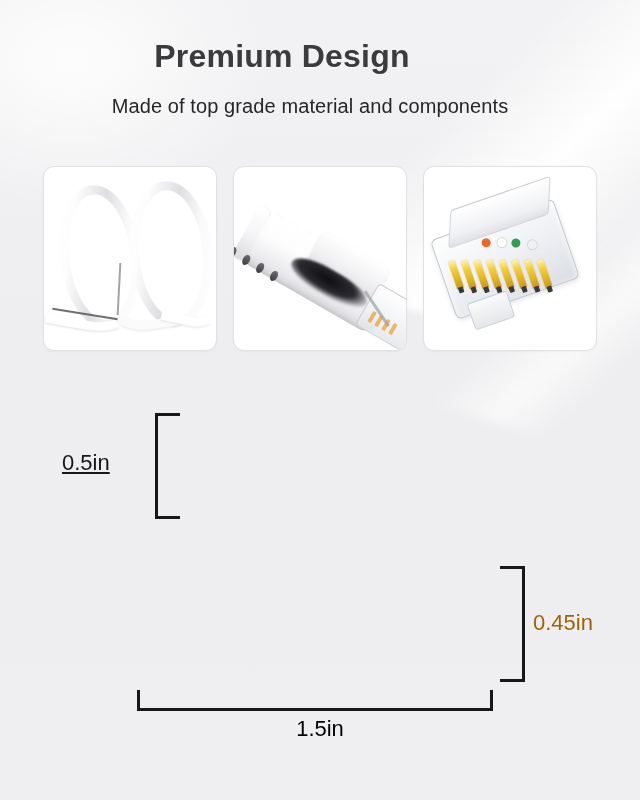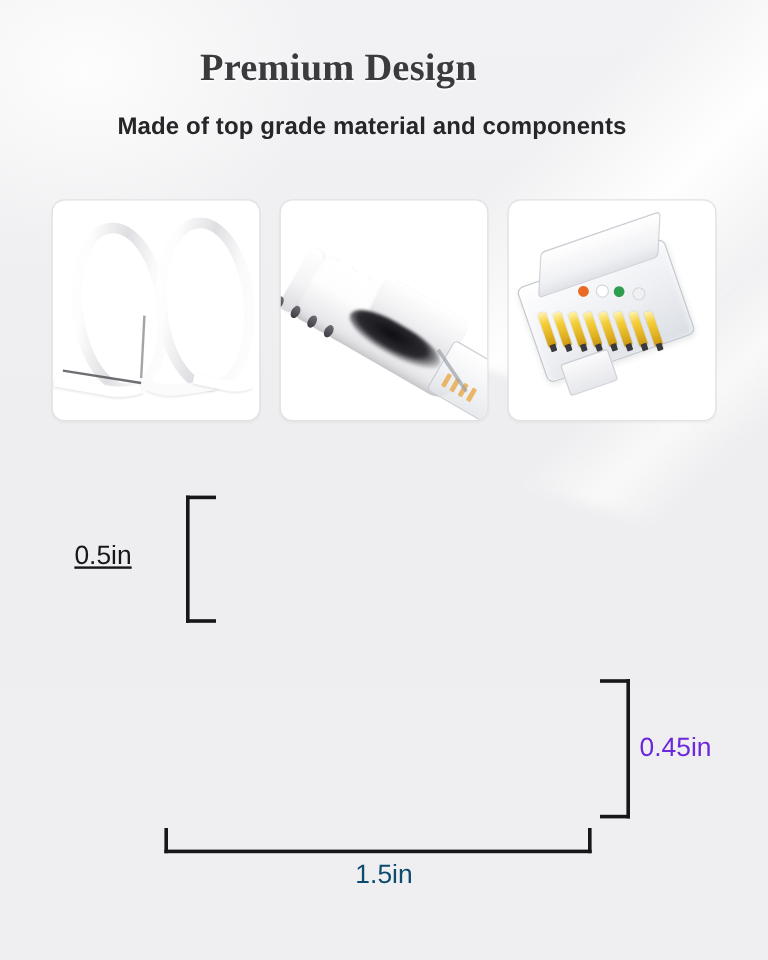--- a/index.html
+++ b/index.html
@@ -19,23 +19,23 @@
      transform:rotate(17deg);filter:blur(3px);}
   .bg-diag2{position:absolute;top:150px;right:-120px;width:300px;height:300px;
      background:linear-gradient(120deg,rgba(255,255,255,0) 38%,rgba(255,255,255,.65) 52%,rgba(255,255,255,0) 64%);
      transform:rotate(17deg);filter:blur(5px);}
   .bg-soft-tl{position:absolute;top:-40px;left:-60px;width:330px;height:250px;
      background:radial-gradient(ellipse at 40% 40%,rgba(255,255,255,.85),rgba(255,255,255,0) 70%);}
 
   
   .headline{position:absolute;top:38px;left:0;width:564px;text-align:center;
      font-size:32px;font-weight:bold;color:#3b3b3d;letter-spacing:.2px;
-     text-shadow:0 1px 0 rgba(255,255,255,.7);font-family:Liberation Serif, serif;}
+     text-shadow:0 1px 0 rgba(255,255,255,.7);}
   .subhead{position:absolute;top:95px;left:0;width:620px;text-align:center;
-     font-size:20px;font-weight:700;color:#262628;letter-spacing:.1px;}
+     font-size:20px;font-weight:400;color:#262628;letter-spacing:.1px;}
 
   
   .cards{position:absolute;top:166px;left:43px;width:554px;height:183px;
      display:flex;justify-content:space-between;}
   .card{width:172px;height:183px;background:#fff;border:1px solid #e1e1e3;
      border-radius:11px;position:relative;overflow:hidden;
      box-shadow:0 1px 2px rgba(0,0,0,.035);}
 
   
   .loopwrap{position:absolute;inset:0;}
@@ -91,24 +91,24 @@
   
   .dim1{position:absolute;left:0;top:395px;width:640px;height:140px;}
   .bracket-v-left{position:absolute;left:155px;top:413px;width:22px;height:100px;
      border-left:3px solid #171719;border-top:3px solid #171719;border-bottom:3px solid #171719;}
   .lbl-05{position:absolute;left:62px;top:450px;font-size:22px;color:#171719;text-decoration:underline;}
 
   
   .dim2{position:absolute;left:0;top:545px;width:640px;height:200px;}
   .bracket-v-right{position:absolute;left:500px;top:566px;width:22px;height:110px;
      border-right:3px solid #171719;border-top:3px solid #171719;border-bottom:3px solid #171719;}
-  .lbl-045{position:absolute;left:533px;top:610px;font-size:22px;color:#6d28d9;}
+  .lbl-045{position:absolute;left:533px;top:610px;font-size:22px;color:#a16207;}
   .bracket-h{position:absolute;left:137px;top:690px;width:350px;height:18px;
      border-bottom:3px solid #171719;border-left:3px solid #171719;border-right:3px solid #171719;}
-  .lbl-15{position:absolute;left:0;top:716px;width:640px;text-align:center;font-size:22px;color:#0c4a6e;}
+  .lbl-15{position:absolute;left:0;top:716px;width:640px;text-align:center;font-size:22px;color:#000000;}
 </style>
 </head>
 <body>
 
 <div id="stage">
 
   <div class="bg-base"></div>
   <div class="bg-soft-tl"></div>
   <div class="bg-diag"></div>
   <div class="bg-diag2"></div>

